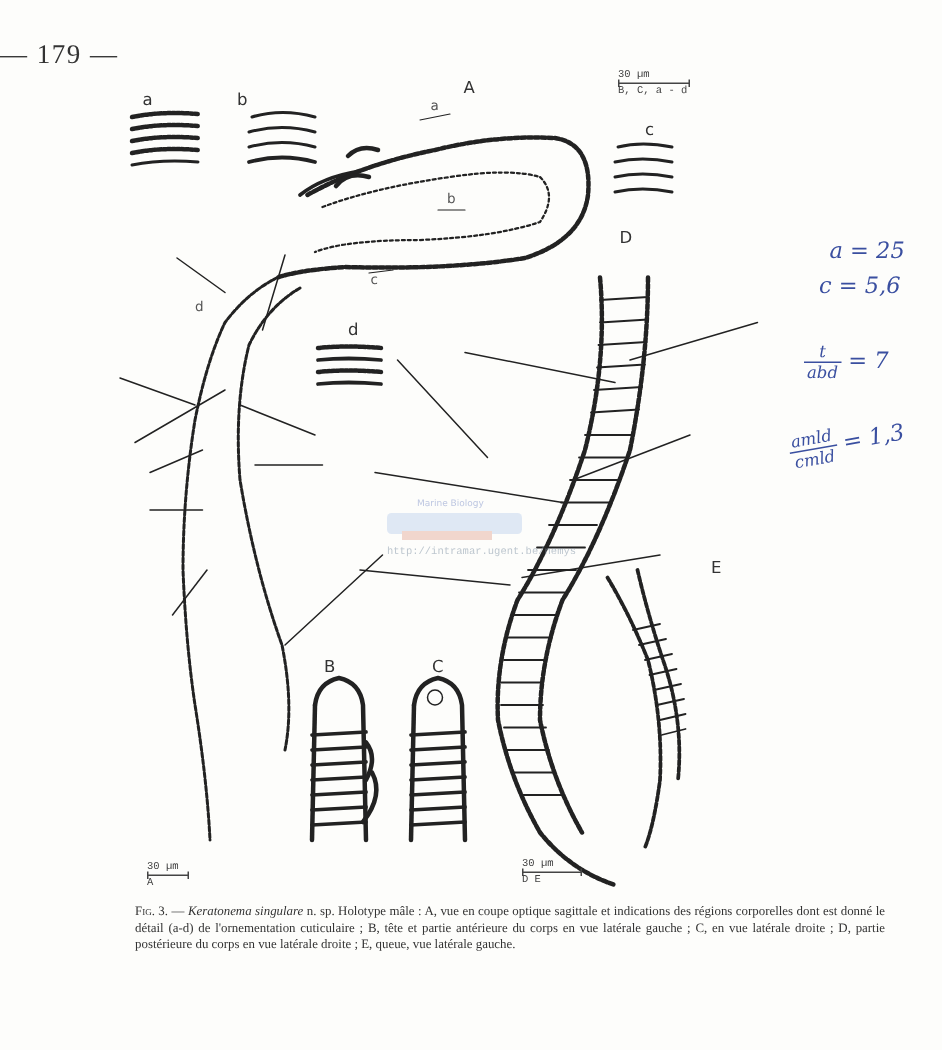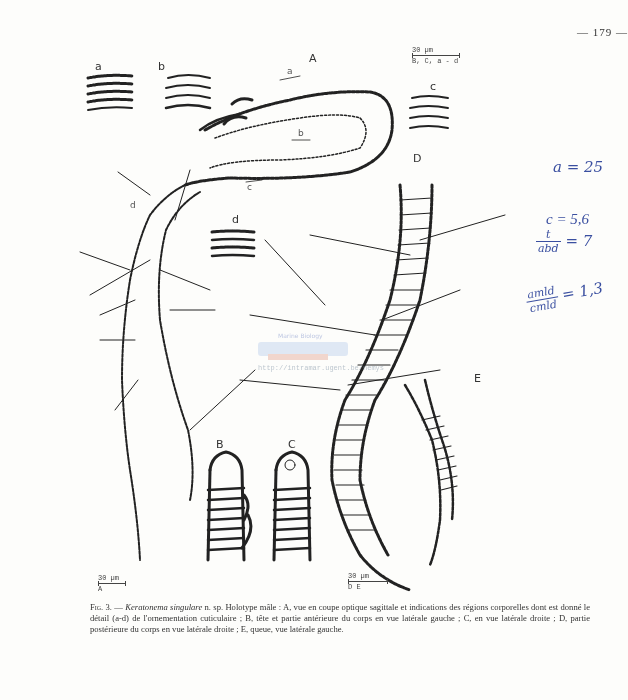--- a/index.html
+++ b/index.html
@@ -1,22 +1,22 @@
 <!DOCTYPE html>
 <html><head>
 <meta charset="utf-8">
 <style>
   html, body { margin: 0; padding: 0; }
   body {
     width: 628px; height: 700px; background: #fdfdfb; position: relative; overflow: hidden;
     font-family: "Liberation Serif", serif; color: #222;
   }
   .page-number {
-    position: absolute; top: 26px; left: 0; width: 628px; text-align: right;
-    font-size: 11px; letter-spacing: 1px; color: #333;
+    position: absolute; top: 26px; left: 0; width: 628px; text-align: left;
+    font-size: 18px; letter-spacing: 1px; color: #333;
   }
   .figure { position: absolute; left: 0; top: 0; width: 628px; height: 600px; }
   .label {
     position: absolute; font-family: "DejaVu Sans", sans-serif; font-size: 11px; color: #333;
   }
   .label.small { font-size: 9px; color: #555; }
   .scale {
     position: absolute; font-family: Liberation Mono, monospace; font-size: 7px; color: #444; text-align: left;
   }
   .scale .bar { border-top: 1px solid #444; margin: 1px 0; position: relative; }
@@ -228,21 +228,21 @@
 </div>
 
 <div class="watermark">
   <div class="wm-top">Marine Biology</div>
   <div class="wm-band"></div>
   <div class="wm-red"></div>
   <div class="wm-url">http://intramar.ugent.be/nemys</div>
 </div>
 
 <div class="handwriting" style="left:553px;top:158px;">a = 25</div>
-<div class="handwriting" style="left:546px;top:211px;font-family:Liberation Serif, serif;">c = 5,6</div>
+<div class="handwriting" style="left:546px;top:181px;">c = 5,6</div>
 <div class="handwriting" style="left:536px;top:228px;">
   <span class="frac"><span class="num">t</span><span class="den">abd</span></span>
   <span>= 7</span>
 </div>
 <div class="handwriting" style="left:526px;top:282px;transform:rotate(-10deg);">
   <span class="frac"><span class="num">amld</span><span class="den">cmld</span></span>
   <span>= 1,3</span>
 </div>
 
 <div class="caption">

